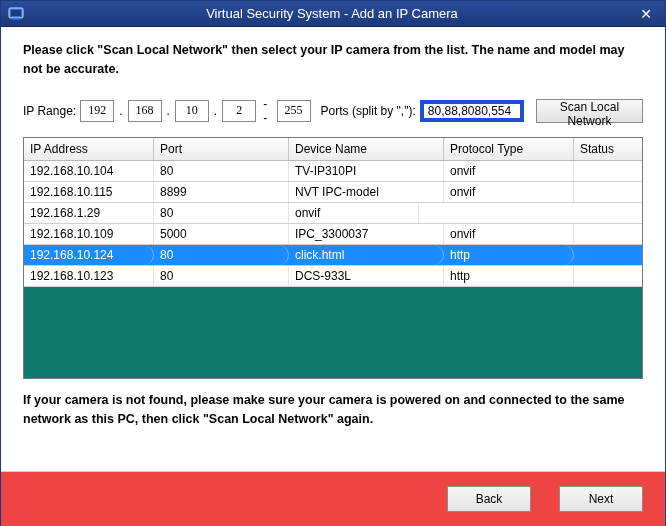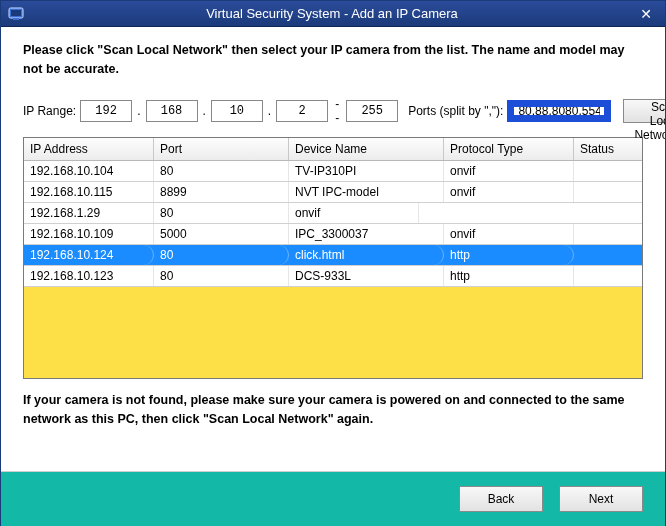--- a/index.html
+++ b/index.html
@@ -46,49 +46,48 @@
     margin-bottom: 18px;
   }
   .ip-row {
     display: flex;
     align-items: center;
     gap: 4px;
     margin-bottom: 12px;
   }
   .ip-row label { white-space: nowrap; }
   .octet {
-    width: 52px; height: 22px;
+    width: 34px; height: 22px;
     text-align: center;
     border: 1px solid #888;
-    font-family: Liberation Mono, monospace; font-size: 12px;
+    font-family: Liberation Serif, serif; font-size: 12px;
     padding: 1px 2px;
   }
   .dot { padding: 0 1px; }
   .dash { padding: 0 3px; }
   .ports {
     width: 104px; height: 22px;
-    border: 7px solid #1d4ed8;
+    border: 4px solid #1d4ed8;
     font-family: inherit; font-size: 12px;
     padding: 1px 4px;
   }
   .scan-btn {
     height: 24px;
     padding: 0 10px;
     background: linear-gradient(to bottom, #f8f8f8, #e2e2e2);
     border: 1px solid #8a8a8a;
     font-family: inherit; font-size: 12px;
     cursor: pointer;
     margin-left: 8px;
-    text-align: right;
   }
 
   .grid-wrap {
     border: 1px solid #7a7a7a;
     height: 242px;
-    background: #fde047;
+    background: #0f766e;
     display: flex; flex-direction: column;
     margin-bottom: 12px;
   }
   .grid-head, .grid-row {
     display: flex;
     width: 100%;
   }
   .grid-head {
     background: linear-gradient(to bottom, #fdfdfd, #ececec);
     border-bottom: 1px solid #b8b8b8;
@@ -128,24 +127,24 @@
     font-size: 12.5px;
     line-height: 1.55;
     color: #000;
     margin-bottom: 16px;
   }
   .btn-bar {
     border-top: 1px solid #cfcfcf;
     padding: 14px 22px 14px 22px;
     display: flex;
     justify-content: flex-end;
-    gap: 16px;
+    gap: 28px;
     position: absolute;
     bottom: 0; left: 1px; right: 1px;
-    background: #14b8a6;
+    background: #ef4444;
   }
   .nav-btn {
     width: 84px; height: 26px;
     background: linear-gradient(to bottom, #f8f8f8, #e2e2e2);
     border: 1px solid #8a8a8a;
     font-family: inherit; font-size: 12px;
     cursor: pointer;
   }
 </style>
 </head>

